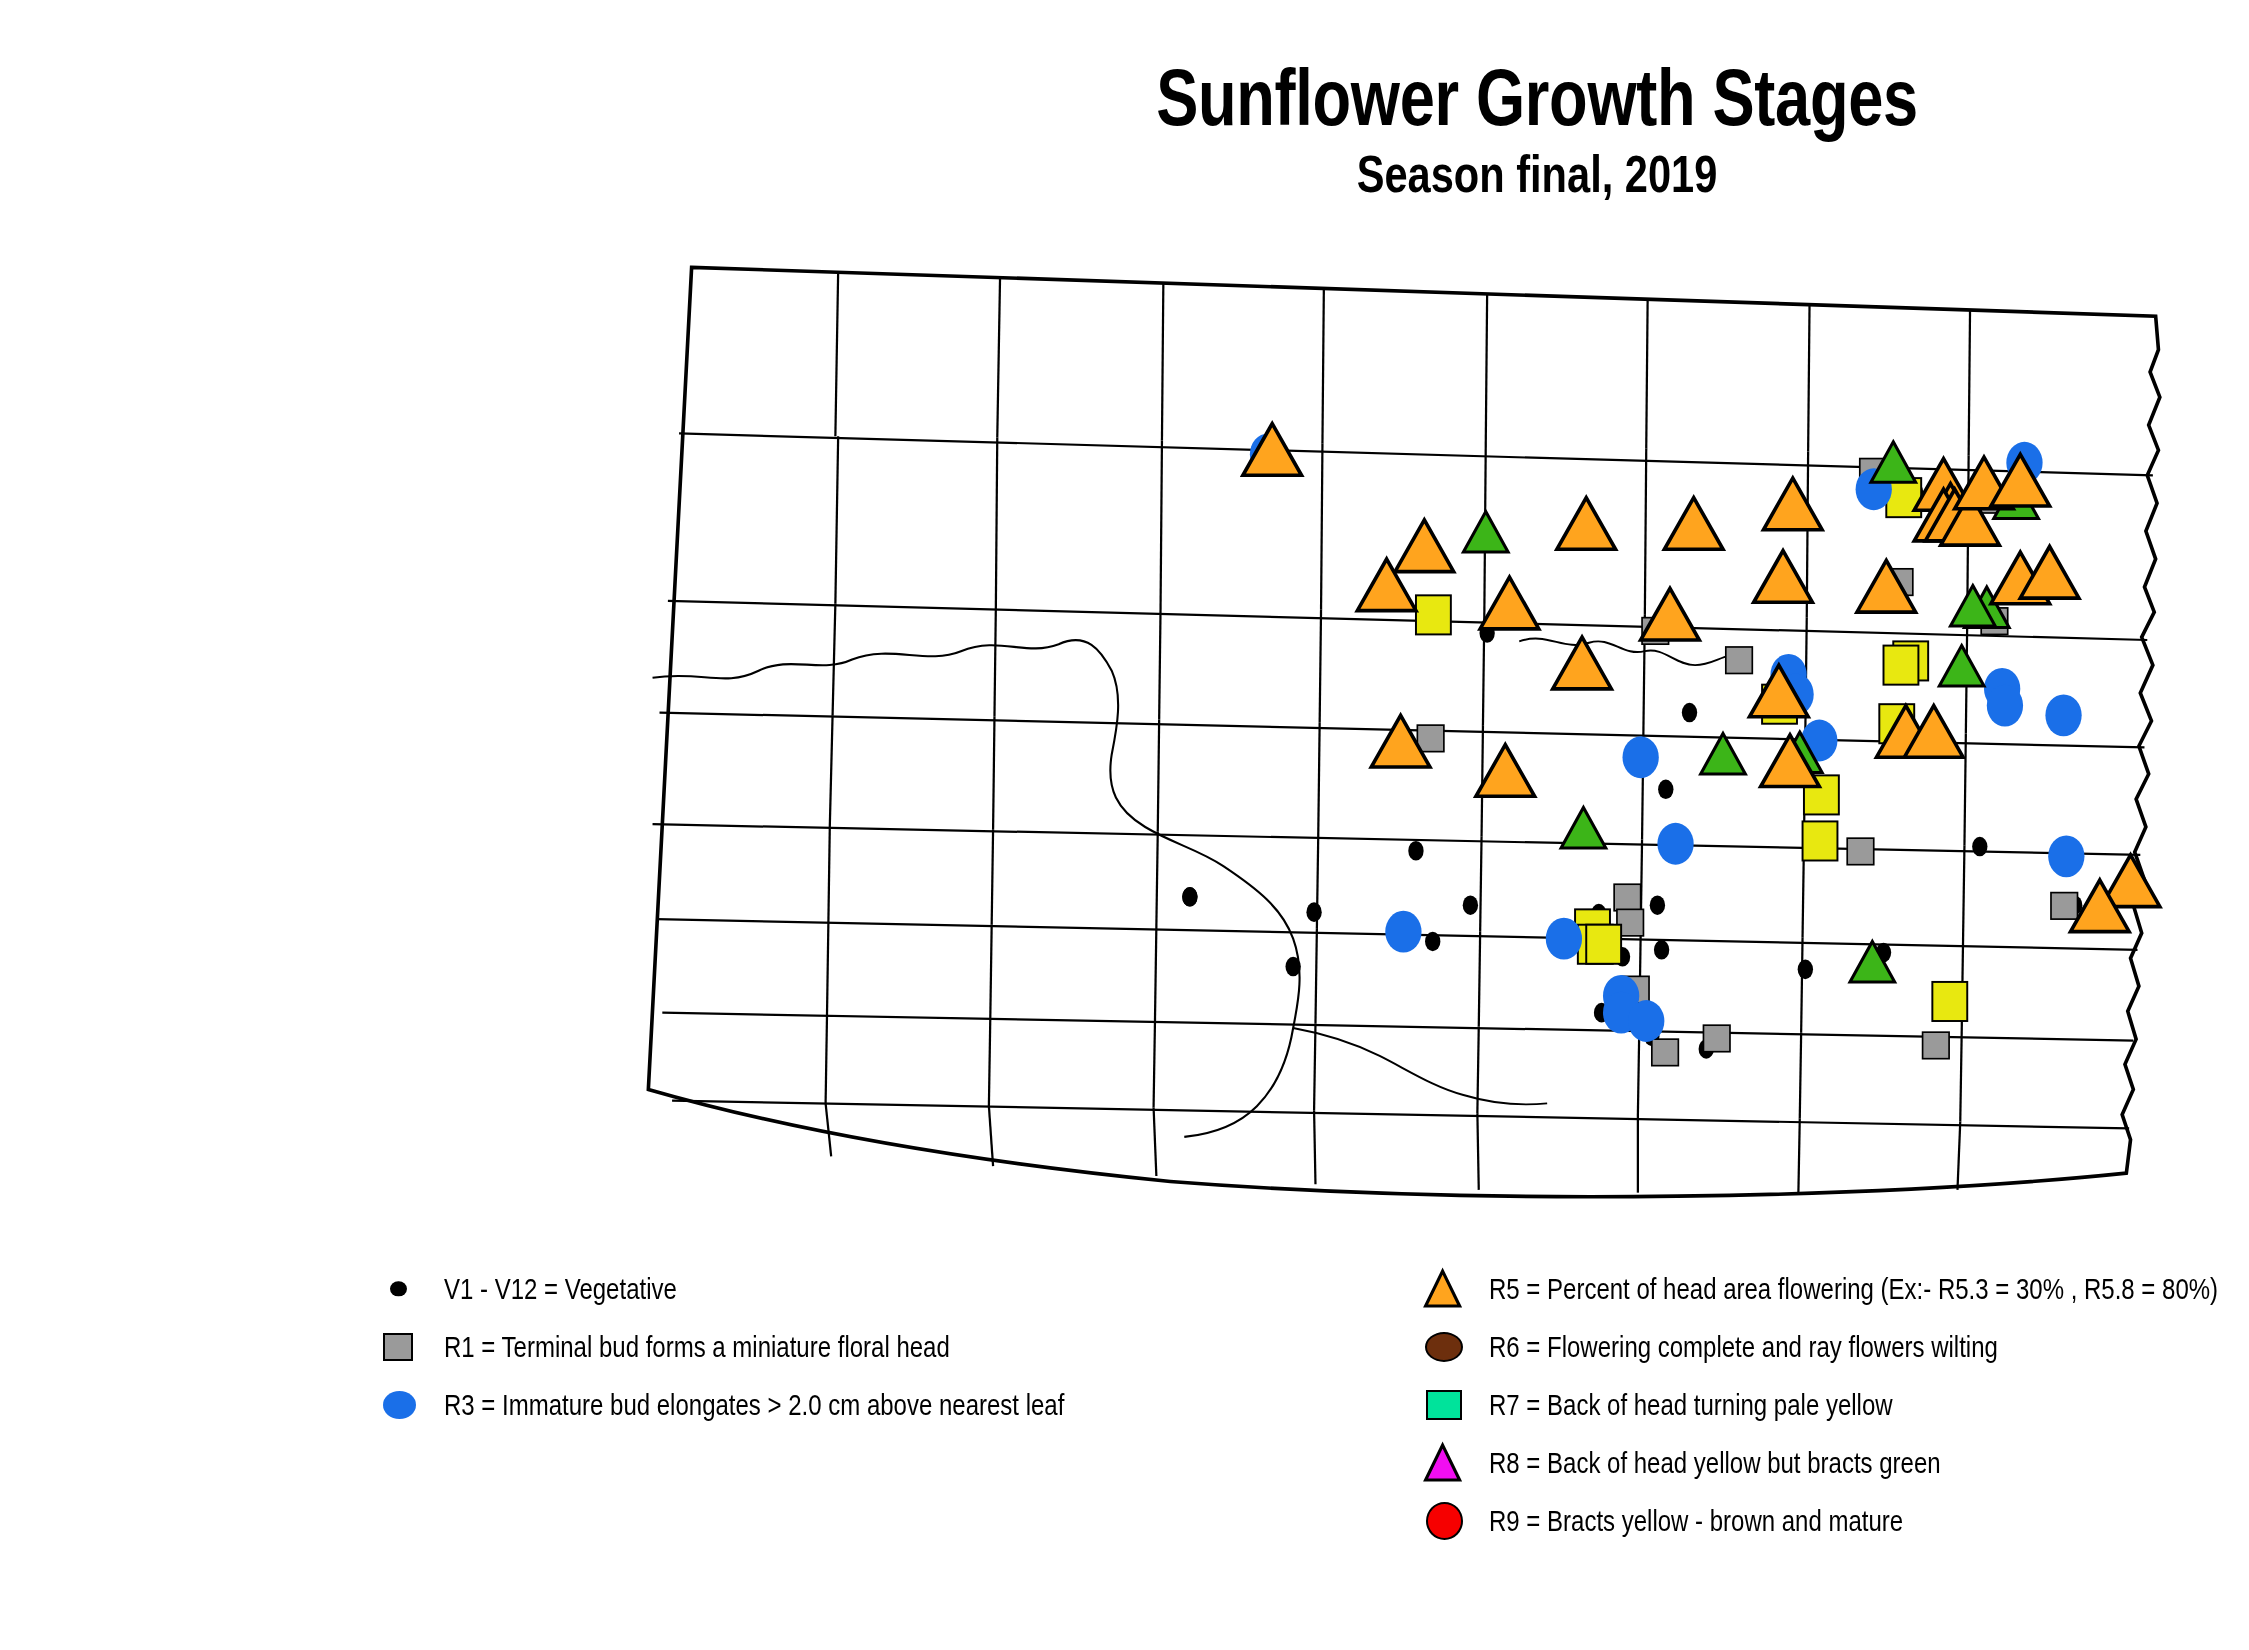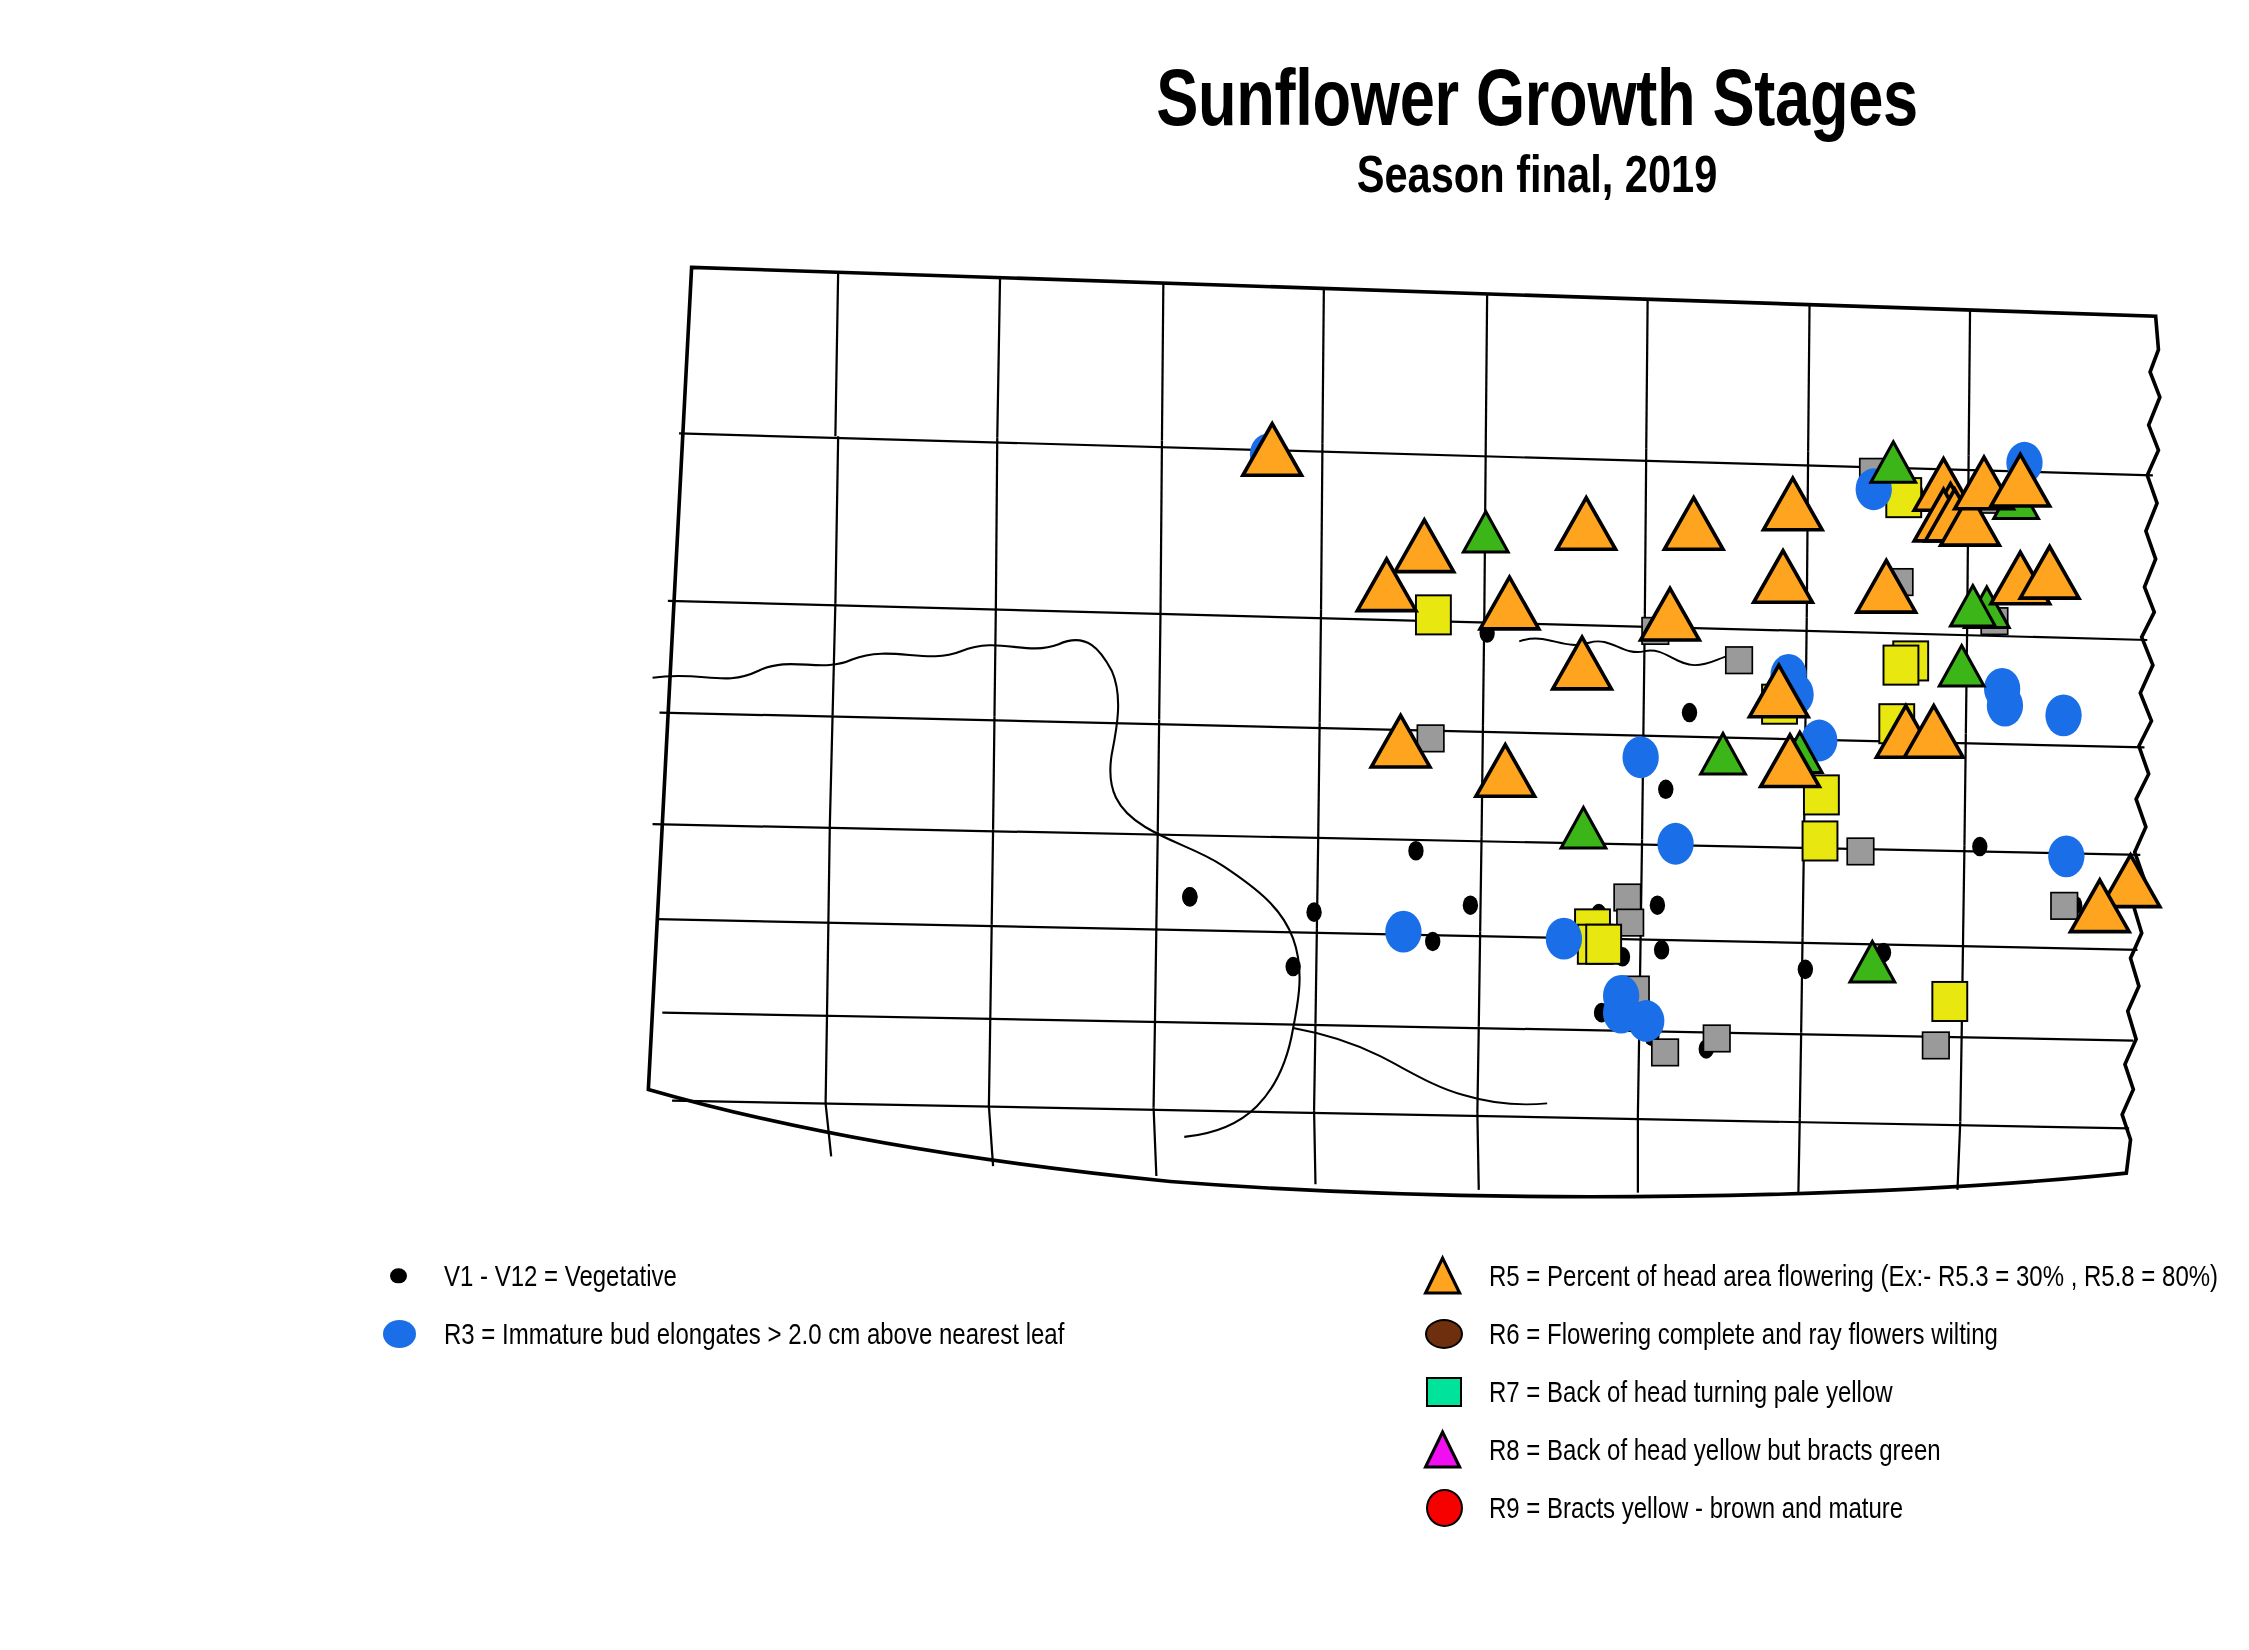--- a/index.html
+++ b/index.html
@@ -25,21 +25,21 @@
     transform:scaleX(0.80);transform-origin:center top;
     white-space:nowrap;
   }
 
   
   #map-wrap{position:absolute;left:621px;top:252px;width:1629px;height:963px;}
   #map-svg{display:block;width:1629px;height:963px;}
 
   
   #legend{position:absolute;left:0;top:1242px;width:3074px;height:342px;}
-  .legend-col{position:absolute;top:5px;}
+  .legend-col{position:absolute;top:18px;}
   #legend-left{left:378px;width:1062px;}
   #legend-right{left:1422px;width:1530px;}
   .legend-row{position:relative;height:58px;}
   .legend-swatch{
     position:absolute;left:0;top:50%;transform:translateY(-50%);
     width:41px;height:41px;
   }
   .legend-text{
     position:absolute;left:66px;top:50%;transform:translateY(-50%) scaleX(0.80);
     transform-origin:left center;
@@ -297,20 +297,24 @@
   </div>
 
   <div id="legend">
 
     <div class="legend-col" id="legend-left">
       <div class="legend-row">
         <span class="legend-swatch sw-dot"></span>
         <span class="legend-text">V1 - V12 = Vegetative</span>
       </div>
       <div class="legend-row">
+        <span class="legend-swatch sw-sq sw-sq-gray"></span>
+        <span class="legend-text">R1 = Terminal bud forms a miniature floral head</span>
+      </div>
+      <div class="legend-row">
         <span class="legend-swatch sw-ell sw-ell-blue"></span>
         <span class="legend-text">R3 = Immature bud elongates &gt; 2.0 cm above nearest leaf</span>
       </div>
     </div>
 
     <div class="legend-col" id="legend-right">
       <div class="legend-row">
         <svg class="tri-svg" width="43" height="45" viewBox="0 0 96 100">
           <path d="M46,10 L84,88 L8,88 Z" fill="#ffa41e" stroke="#000" stroke-width="7"></path>
         </svg>

